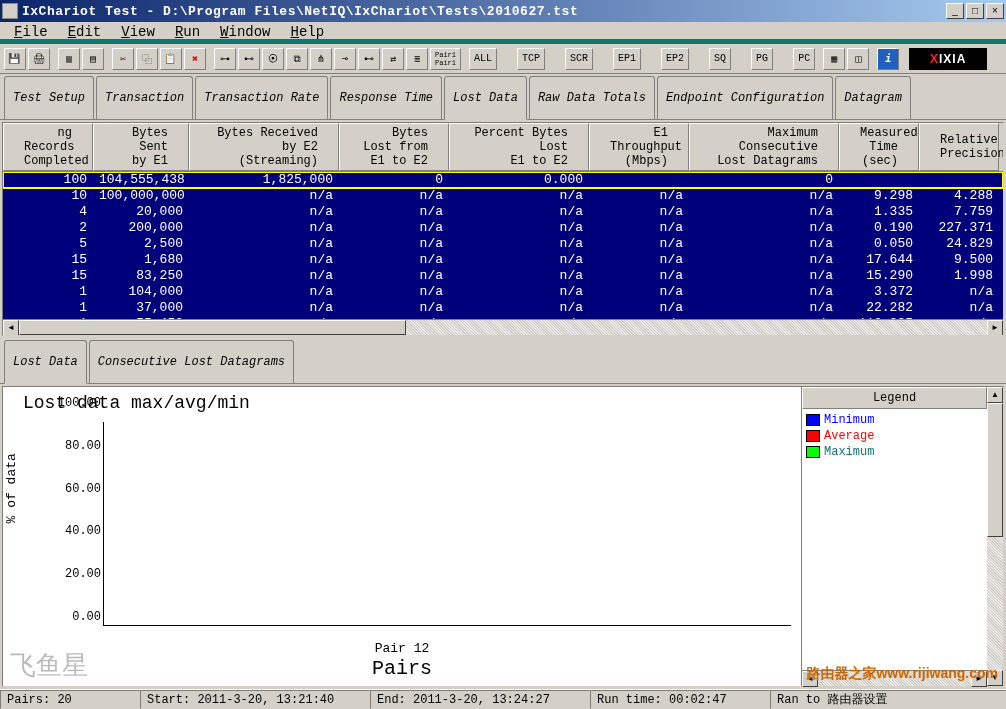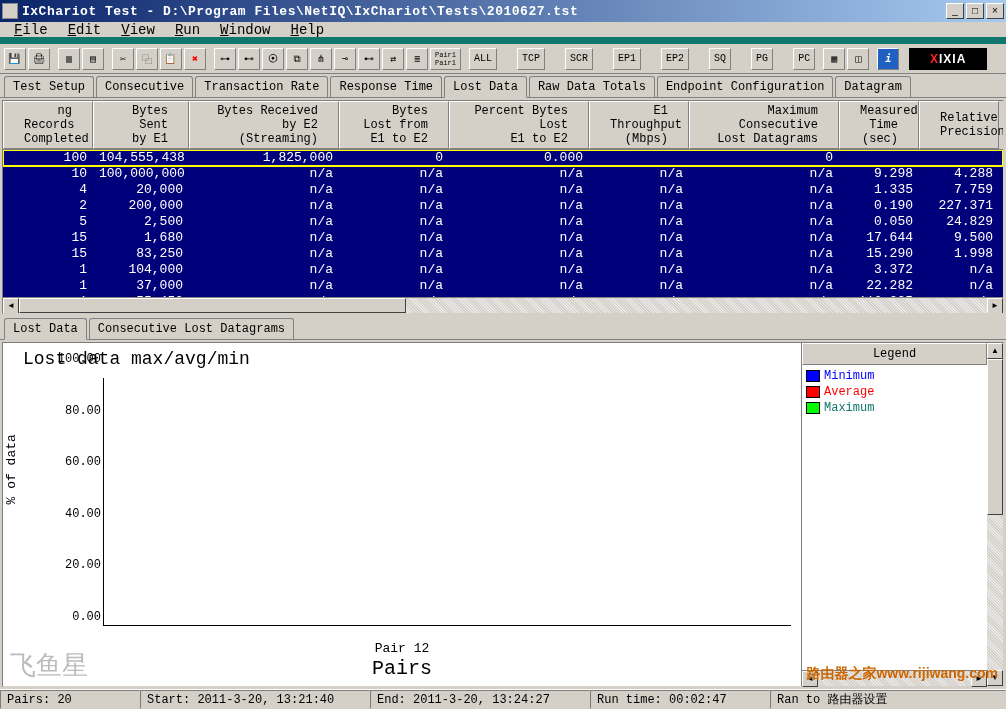--- a/index.html
+++ b/index.html
@@ -35,23 +35,23 @@
   font-size: 10px;
   text-align: center;
   line-height: 13px;
   color: #000;
   cursor: pointer;
 }
 .menubar {
   height: 22px;
   background: #d4d0c8;
   display: flex;
-  align-items: center;
+  align-items: flex-start;
   padding: 0 4px;
-  border-bottom: 7px solid #0f766e;
+  border-bottom: 5px solid #0f766e;
   font-family: "SimSun", "Courier New", monospace;
   font-size: 14px;
 }
 .menu-item { padding: 2px 10px; cursor: pointer; }
 .menu-item u { text-decoration: underline; }
 .toolbar {
   height: 30px;
   background: #d4d0c8;
   display: flex;
   align-items: center;
@@ -89,28 +89,29 @@
 .tab-row {
   display: flex;
   align-items: flex-end;
   padding: 2px 4px 0 4px;
   border-bottom: 1px solid #808080;
   background: #d4d0c8;
   font-family: "Courier New", monospace;
   font-size: 12px;
 }
 .tab {
-  padding: 3px 8px;
+  padding: 14px 8px;
   border: 1px solid #808080;
   border-bottom: none;
   background: #d4d0c8;
   margin-right: 2px;
   cursor: pointer;
   border-radius: 3px 3px 0 0;
   position: relative;
+  font-style: italic;
 }
 .tab.active {
   background: #d4d0c8;
   border-bottom: 1px solid #d4d0c8;
   margin-bottom: -1px;
   z-index: 2;
 }
 .data-grid {
   flex: 0 0 214px;
   display: flex;
@@ -321,21 +322,21 @@
   <div class="tbtn" style="background:#2060c0;color:#fff;font-style:italic;font-weight:bold">i</div>
   <div style="width:6px"></div>
   <div class="ixia-logo">
     <span class="red">X</span>
       <span>IXIA</span>
   </div>
 </div>
 
 <div class="tab-row" id="upperTabs">
     <div class="tab">Test Setup</div>
-    <div class="tab">Consecutive</div>
+    <div class="tab">Transaction</div>
     <div class="tab">Transaction Rate</div>
     <div class="tab">Response Time</div>
     <div class="tab active">Lost Data</div>
     <div class="tab">Raw Data Totals</div>
     <div class="tab">Endpoint Configuration</div>
     <div class="tab">Datagram</div>
   </div>
 
 <div class="data-grid">
   <div class="grid-header" id="gridHeader">

